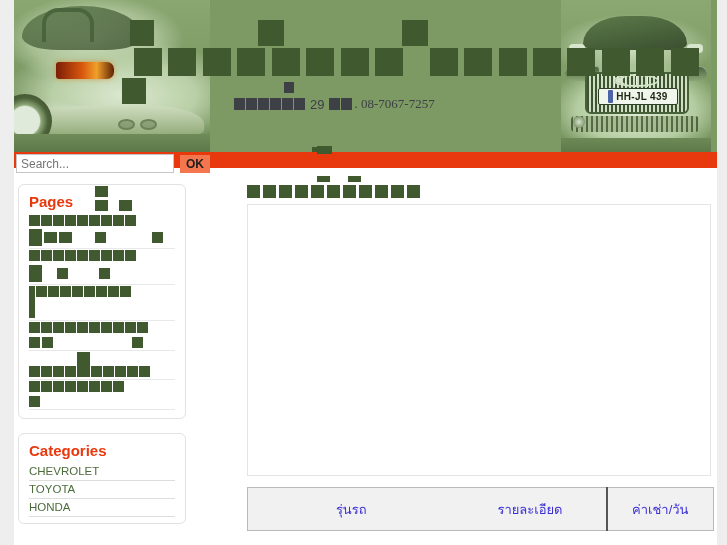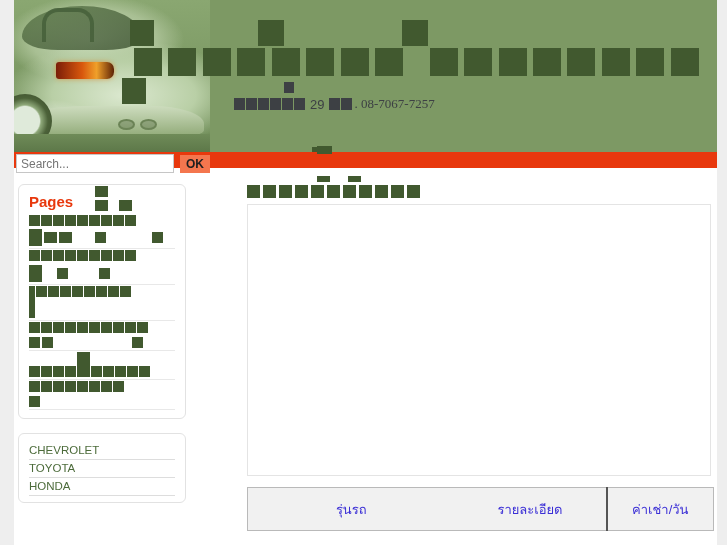--- a/index.html
+++ b/index.html
@@ -263,20 +263,37 @@
       <div class="glass"></div>
       <div class="rollbar"></div>
       <div class="taillight"></div>
       <div class="bumper"></div>
       <div class="exhaust1"></div>
       <div class="exhaust2"></div>
       <div class="wheel"></div>
       <div class="shadow"></div>
     </div>
 
+    <div class="car-photo" id="car-right">
+      <div class="body"></div>
+      <div class="windshield"></div>
+      <div class="mirror-l"></div>
+      <div class="mirror-r"></div>
+      <div class="hl-l"></div>
+      <div class="hl-r"></div>
+      <div class="grille"></div>
+      <div class="rings"></div>
+      <div class="plate">
+        <span class="eu"></span>
+        <span>HH-JL 439</span>
+      </div>
+      <div class="lower-grille"></div>
+      <div class="fog"></div>
+      <div class="ground"></div>
+    </div>
 
     <div id="banner-text">
 
       <span id="title-left-extra">
         <span class="blk" style="width:24px;height:26px"></span>
       </span>
 
       <span class="title-row" id="title-upper">
         <span class="blk" style="width:26px;height:26px"></span>
         <span class="blk" style="width:26px;height:26px;margin-left:114px"></span>
@@ -397,20 +414,21 @@
           <div class="rline">
             <span class="blk" style="width:11px;height:11px"></span><span class="blk" style="width:11px;height:11px;margin-left:1px"></span><span class="blk" style="width:11px;height:11px;margin-left:1px"></span><span class="blk" style="width:11px;height:11px;margin-left:1px"></span><span class="blk" style="width:11px;height:11px;margin-left:1px"></span><span class="blk" style="width:11px;height:11px;margin-left:1px"></span><span class="blk" style="width:11px;height:11px;margin-left:1px"></span><span class="blk" style="width:11px;height:11px;margin-left:1px"></span>
           </div>
           <div class="rline" style="margin-top:4px">
             <span class="blk" style="width:11px;height:11px"></span>
           </div>
         </div>
       </div>
 
       <div class="widget" id="categories-widget">
+        <div class="widget-title">Categories</div>
         <a class="cat-item" href="#">CHEVROLET</a>
         <a class="cat-item" href="#">TOYOTA</a>
         <a class="cat-item" href="#">HONDA</a>
       </div>
     </div>
 
     <div id="main">
 
       <div id="page-title-blocks">
         <span class="blk" style="width:13px;height:13px"></span><span class="blk" style="width:13px;height:13px;margin-left:3px"></span><span class="blk" style="width:13px;height:13px;margin-left:3px"></span><span class="blk" style="width:13px;height:13px;margin-left:3px"></span><span class="blk" style="width:13px;height:13px;margin-left:3px"></span><span class="blk" style="width:13px;height:13px;margin-left:3px"></span><span class="blk" style="width:13px;height:13px;margin-left:3px"></span><span class="blk" style="width:13px;height:13px;margin-left:3px"></span><span class="blk" style="width:13px;height:13px;margin-left:3px"></span><span class="blk" style="width:13px;height:13px;margin-left:3px"></span><span class="blk" style="width:13px;height:13px;margin-left:3px"></span>

